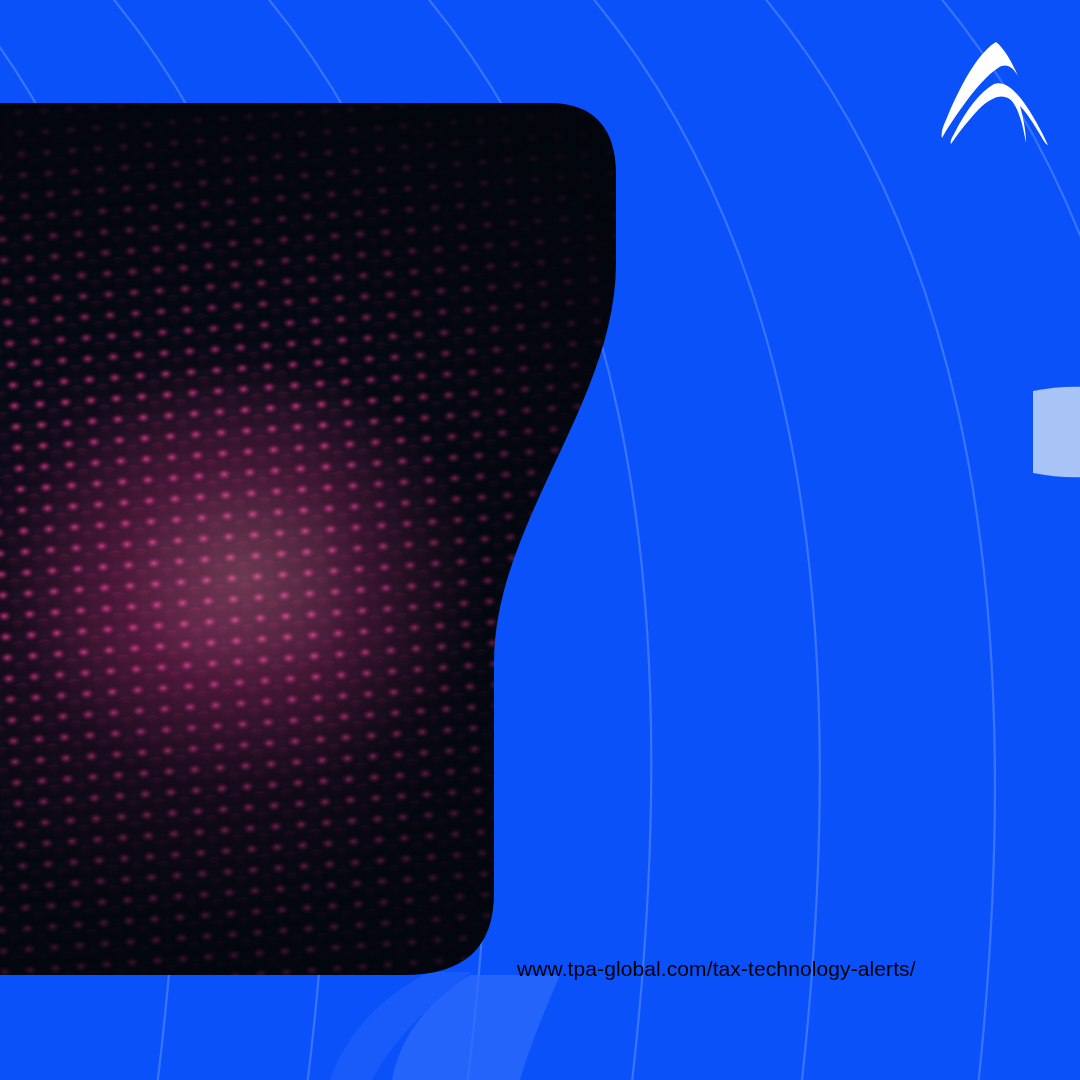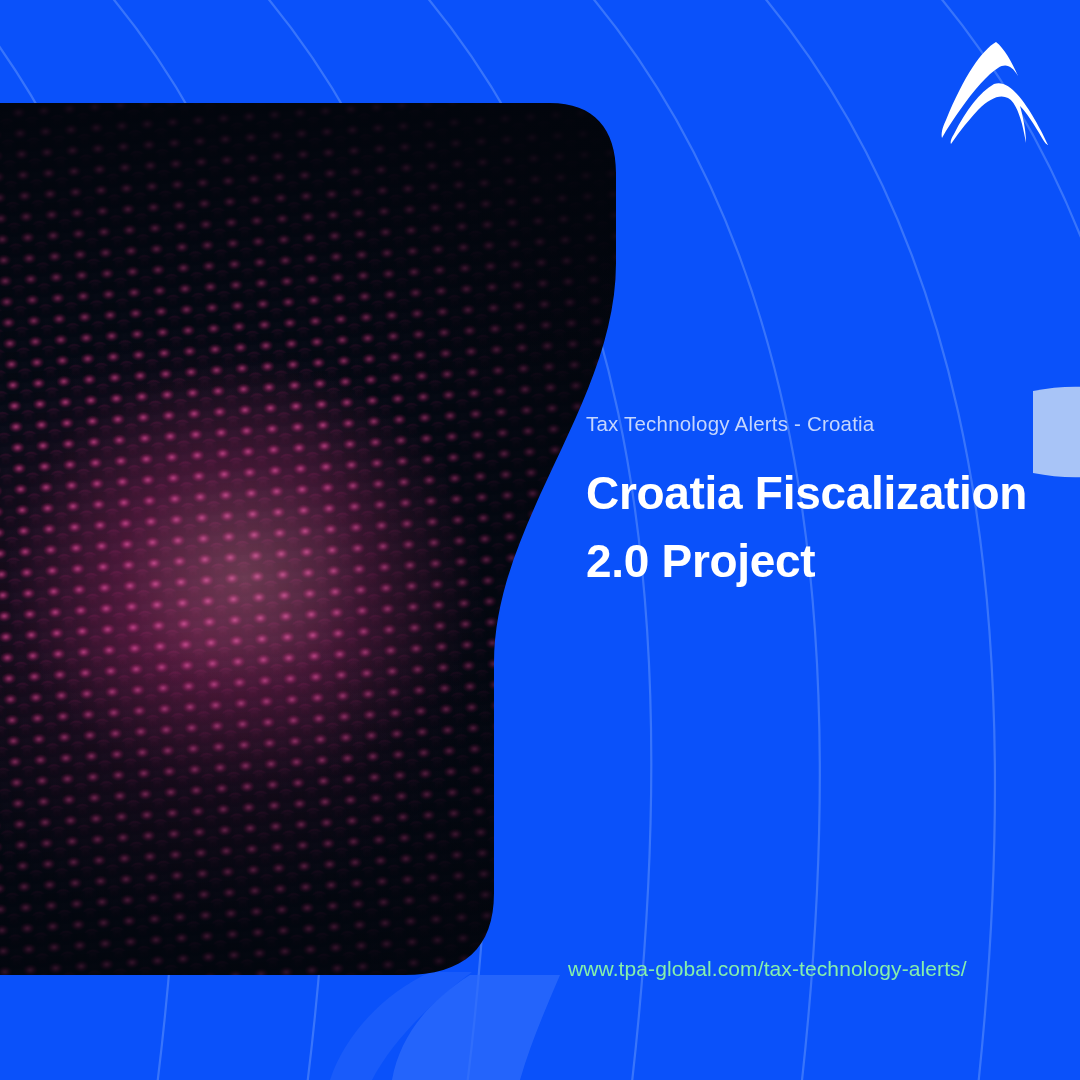--- a/index.html
+++ b/index.html
@@ -114,23 +114,23 @@
   #headline {
     margin-top:22px;
     font-size:46px;
     line-height:1.49;
     font-weight:700;
     color:#FFFFFF;
     letter-spacing:-0.3px;
   }
   #footer-url {
     position:absolute;
-    left:568px; top:957px;
+    left:517px; top:957px;
     font-size:21px;
-    color:#86efac;
+    color:#000000;
     font-weight:400;
     letter-spacing:0.1px;
   }
 </style>
 </head>
 <body>
 
 <div id="card">
 
   <svg id="bg-arcs" viewBox="0 0 1080 1080" preserveAspectRatio="none" aria-hidden="true">
@@ -197,20 +197,16 @@
              C 52 60, 62 56, 70 60
              C 76 63, 80 72, 84 86
              C 86 94, 87 100, 88 105
              C 88 96, 86 82, 82 68
              C 88 74, 96 86, 104 100
              C 107 105, 109 107, 110 107
              C 106 98, 96 78, 84 62
              C 74 49, 65 43, 56 46 Z" fill="#FFFFFF"></path>
   </svg>
 
-  <div id="copy">
-    <div id="eyebrow">Tax Technology Alerts - Croatia</div>
-    <div id="headline">Croatia Fiscalization 2.0 Project</div>
-  </div>
 
   <div id="footer-url">www.tpa-global.com/tax-technology-alerts/</div>
 
 </div>
 
 </body></html>

